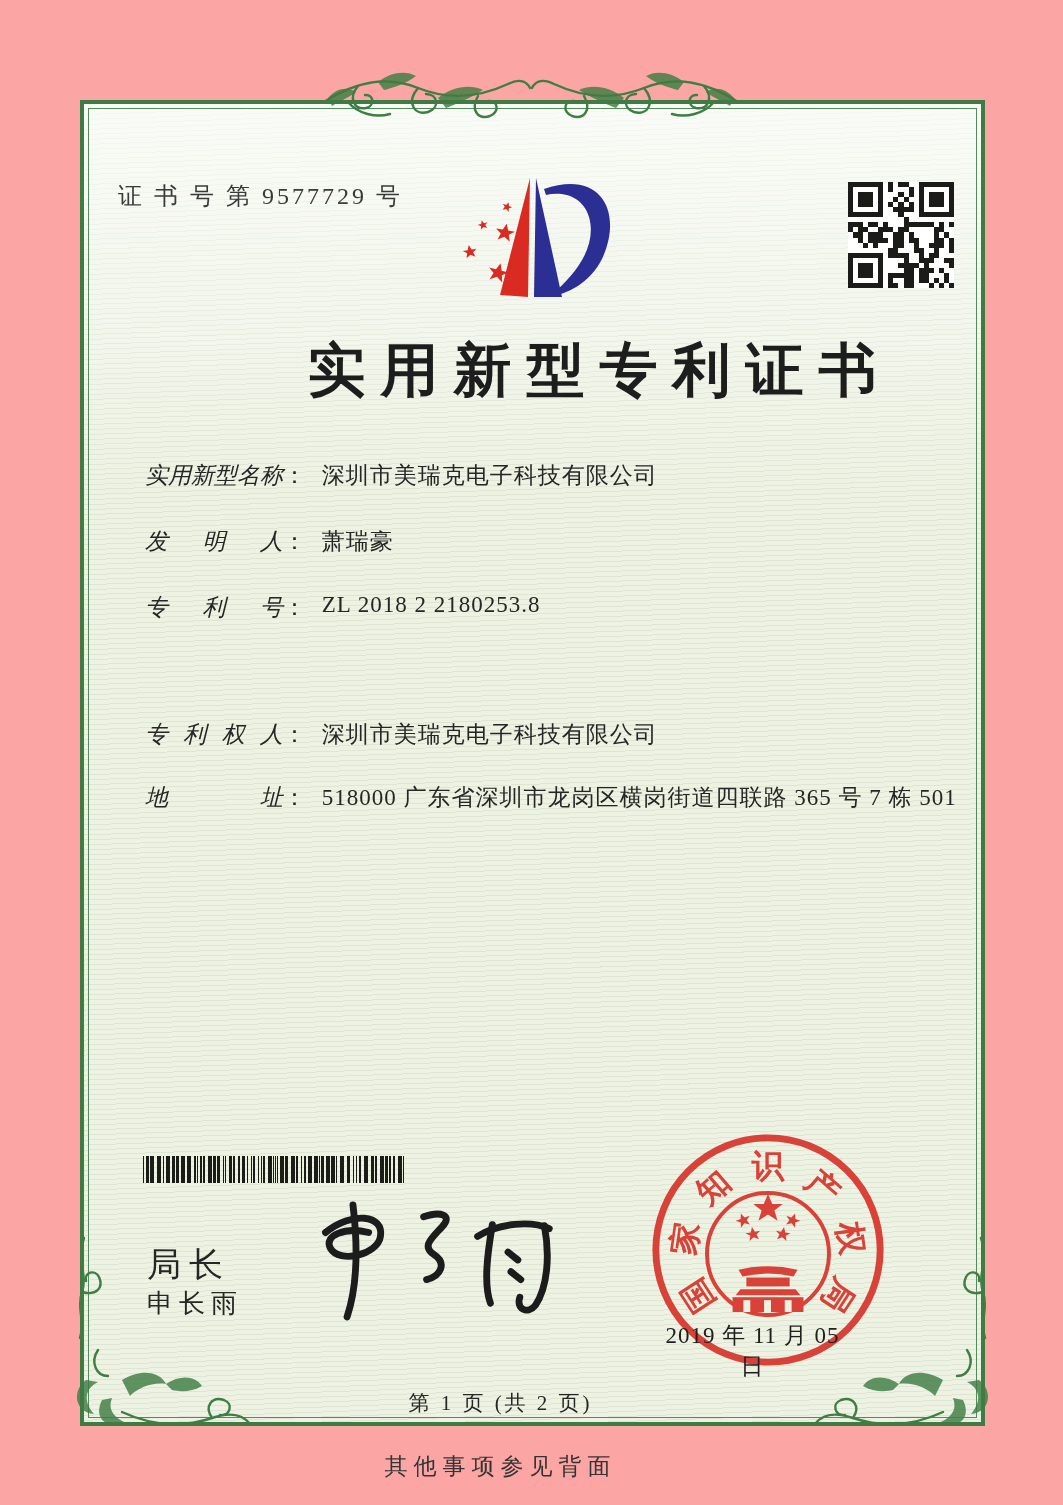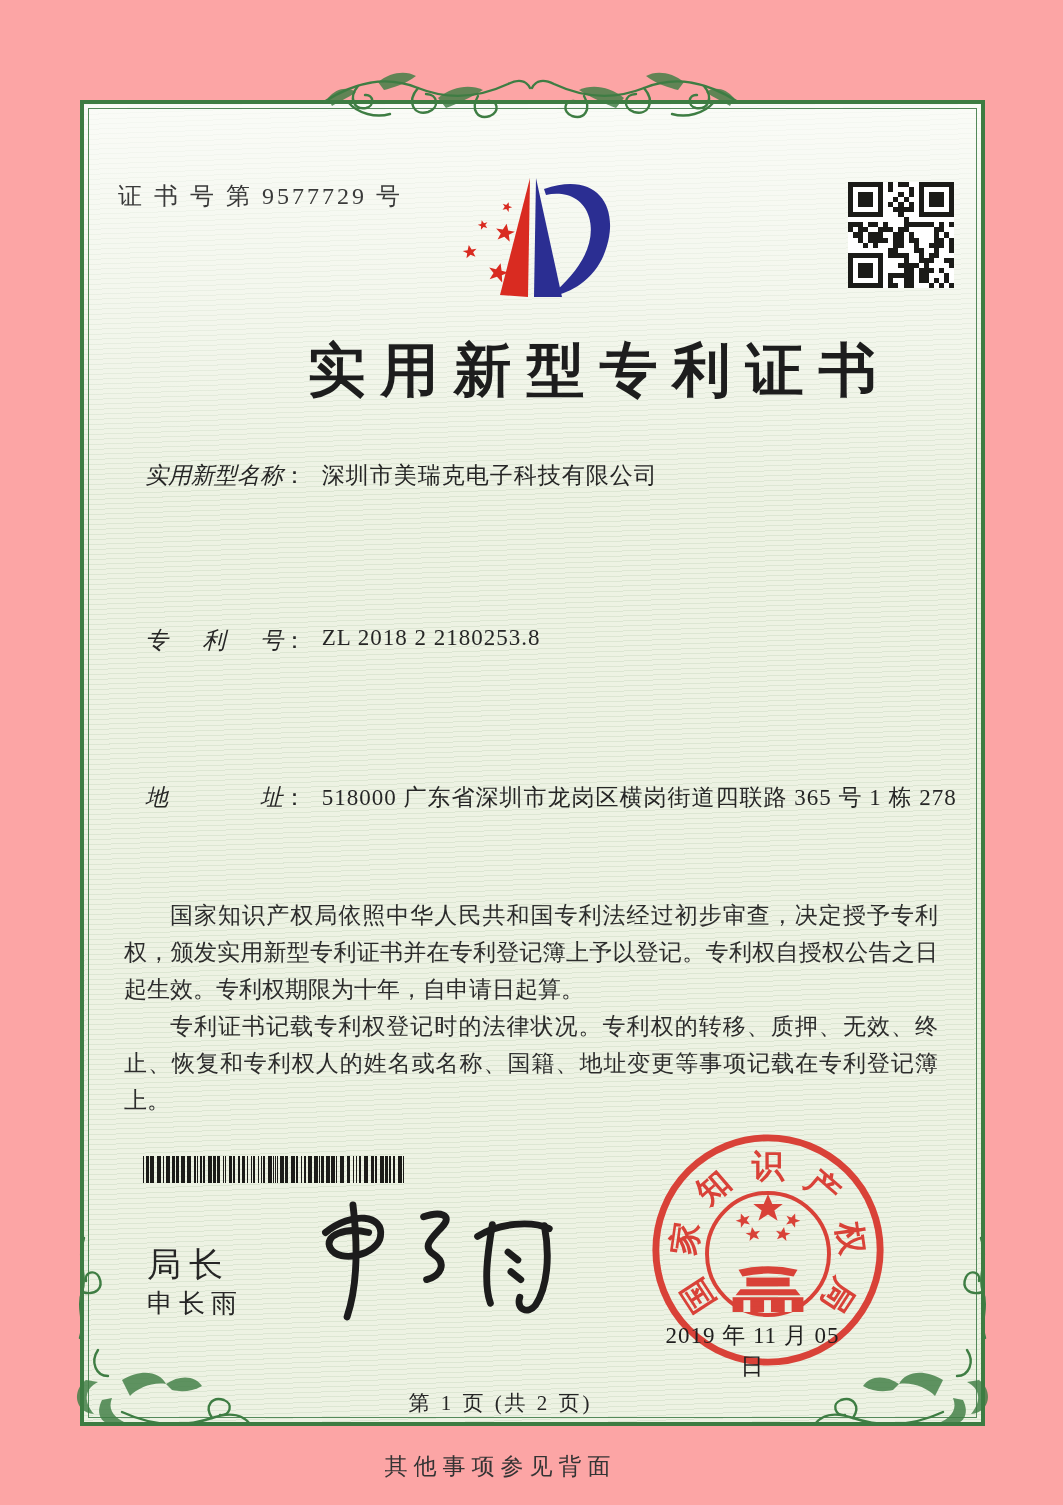--- a/index.html
+++ b/index.html
@@ -249,33 +249,37 @@
       <rect x="18" y="20" width="1" height="1"></rect>
       <rect x="20" y="20" width="1" height="1"></rect>
     </svg>
 
   <div class="abs title">实用新型专利证书</div>
 
   <div class="field-row" style="top:460px">
     <span class="flabel">实用新型名称</span><span class="fcolon">：</span>
     <span class="fvalue">深圳市美瑞克电子科技有限公司</span>
   </div>
-  <div class="field-row" style="top:625px">
+  <div class="field-row" style="top:526px">
+    <span class="flabel">发明人</span><span class="fcolon">：</span>
+    <span class="fvalue">萧瑞豪</span>
+  </div>
+  <div class="field-row" style="top:592px">
     <span class="flabel">专利号</span><span class="fcolon">：</span>
     <span class="fvalue">ZL 2018 2 2180253.8</span>
   </div>
+  <div class="field-row" style="top:719px">
+    <span class="flabel">专利权人</span><span class="fcolon">：</span>
+    <span class="fvalue">深圳市美瑞克电子科技有限公司</span>
+  </div>
   <div class="field-row" style="top:782px">
     <span class="flabel">地址</span><span class="fcolon">：</span>
-    <span class="fvalue">518000 广东省深圳市龙岗区横岗街道四联路 365 号 1 栋 278</span>
-  </div>
-
-  <div class="abs body-text">
-    <p>国家知识产权局依照中华人民共和国专利法经过初步审查，决定授予专利权，颁发实用新型专利证书并在专利登记簿上予以登记。专利权自授权公告之日起生效。专利权期限为十年，自申请日起算。</p>
-    <p>专利证书记载专利权登记时的法律状况。专利权的转移、质押、无效、终止、恢复和专利权人的姓名或名称、国籍、地址变更等事项记载在专利登记簿上。</p>
-  </div>
+    <span class="fvalue">518000 广东省深圳市龙岗区横岗街道四联路 365 号 7 栋 501</span>
+  </div>
+
 
   <svg class="abs barcode" id="bc-svg" viewBox="0 0 264 27" preserveAspectRatio="none">
       <rect x="0" y="0" width="1" height="27"></rect>
       <rect x="3" y="0" width="3" height="27"></rect>
       <rect x="7" y="0" width="4" height="27"></rect>
       <rect x="14" y="0" width="4" height="27"></rect>
       <rect x="20" y="0" width="1" height="27"></rect>
       <rect x="23" y="0" width="4" height="27"></rect>
       <rect x="29" y="0" width="3" height="27"></rect>
       <rect x="33" y="0" width="3" height="27"></rect>

